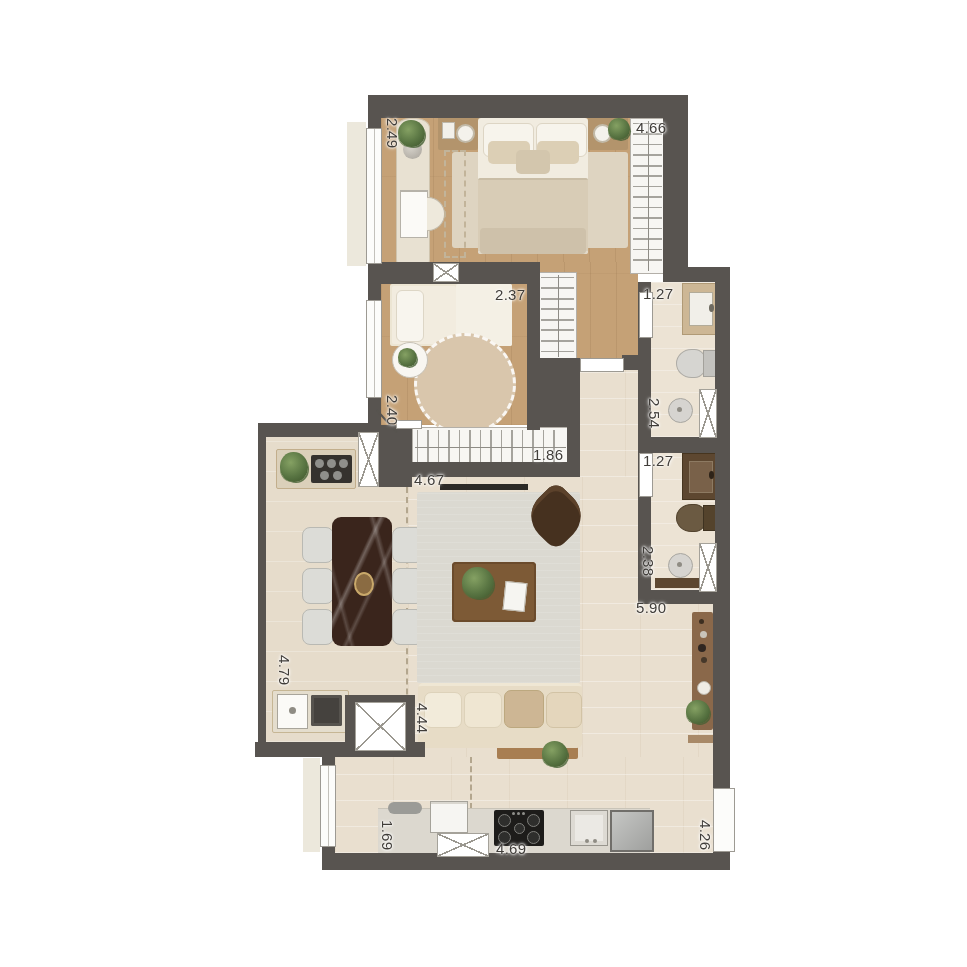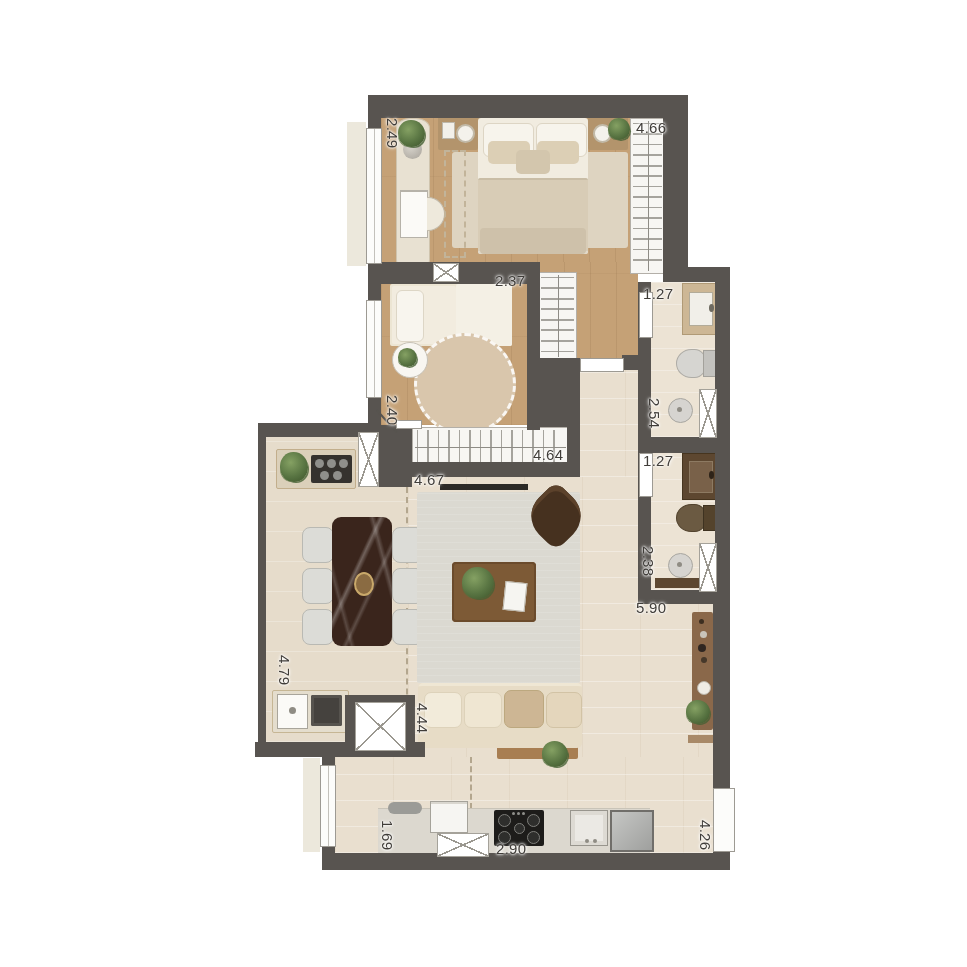--- a/index.html
+++ b/index.html
@@ -255,28 +255,28 @@
   <div class="xbox" style="left:358px;top:432px;width:19px;height:53px;"></div>
   <div class="xbox" style="left:355px;top:702px;width:49px;height:47px;"></div>
   <div class="xbox" style="left:437px;top:833px;width:50px;height:22px;"></div>
   <div class="xbox" style="left:433px;top:263px;width:24px;height:17px;"></div>
   <div class="door" style="left:580px;top:358px;width:42px;height:12px;"></div>
   <div class="door" style="left:639px;top:292px;width:12px;height:44px;"></div>
   <div class="door" style="left:639px;top:453px;width:12px;height:42px;"></div>
 
   <div class="lbl lbl-v" style="left:384px;top:118px;">2.49</div>
   <div class="lbl" style="left:636px;top:119px;">4.66</div>
-  <div class="lbl" style="left:495px;top:272px;">2.37</div>
+  <div class="lbl" style="left:495px;top:286px;">2.37</div>
   <div class="lbl" style="left:643px;top:285px;">1.27</div>
   <div class="lbl lbl-v" style="left:384px;top:395px;">2.40</div>
   <div class="lbl lbl-v" style="left:646px;top:398px;">2.54</div>
-  <div class="lbl" style="left:533px;top:446px;">4.64</div>
+  <div class="lbl" style="left:533px;top:446px;">1.86</div>
   <div class="lbl" style="left:643px;top:452px;">1.27</div>
   <div class="lbl" style="left:414px;top:471px;">4.67</div>
   <div class="lbl lbl-v" style="left:640px;top:546px;">2.38</div>
   <div class="lbl" style="left:636px;top:599px;">5.90</div>
   <div class="lbl lbl-v" style="left:276px;top:655px;">4.79</div>
   <div class="lbl lbl-v" style="left:414px;top:703px;">4.44</div>
   <div class="lbl lbl-v" style="left:379px;top:820px;">1.69</div>
-  <div class="lbl" style="left:496px;top:840px;">2.90</div>
+  <div class="lbl" style="left:496px;top:840px;">4.69</div>
   <div class="lbl lbl-v" style="left:697px;top:820px;">4.26</div>
 
 </div>
 
 </body></html>

